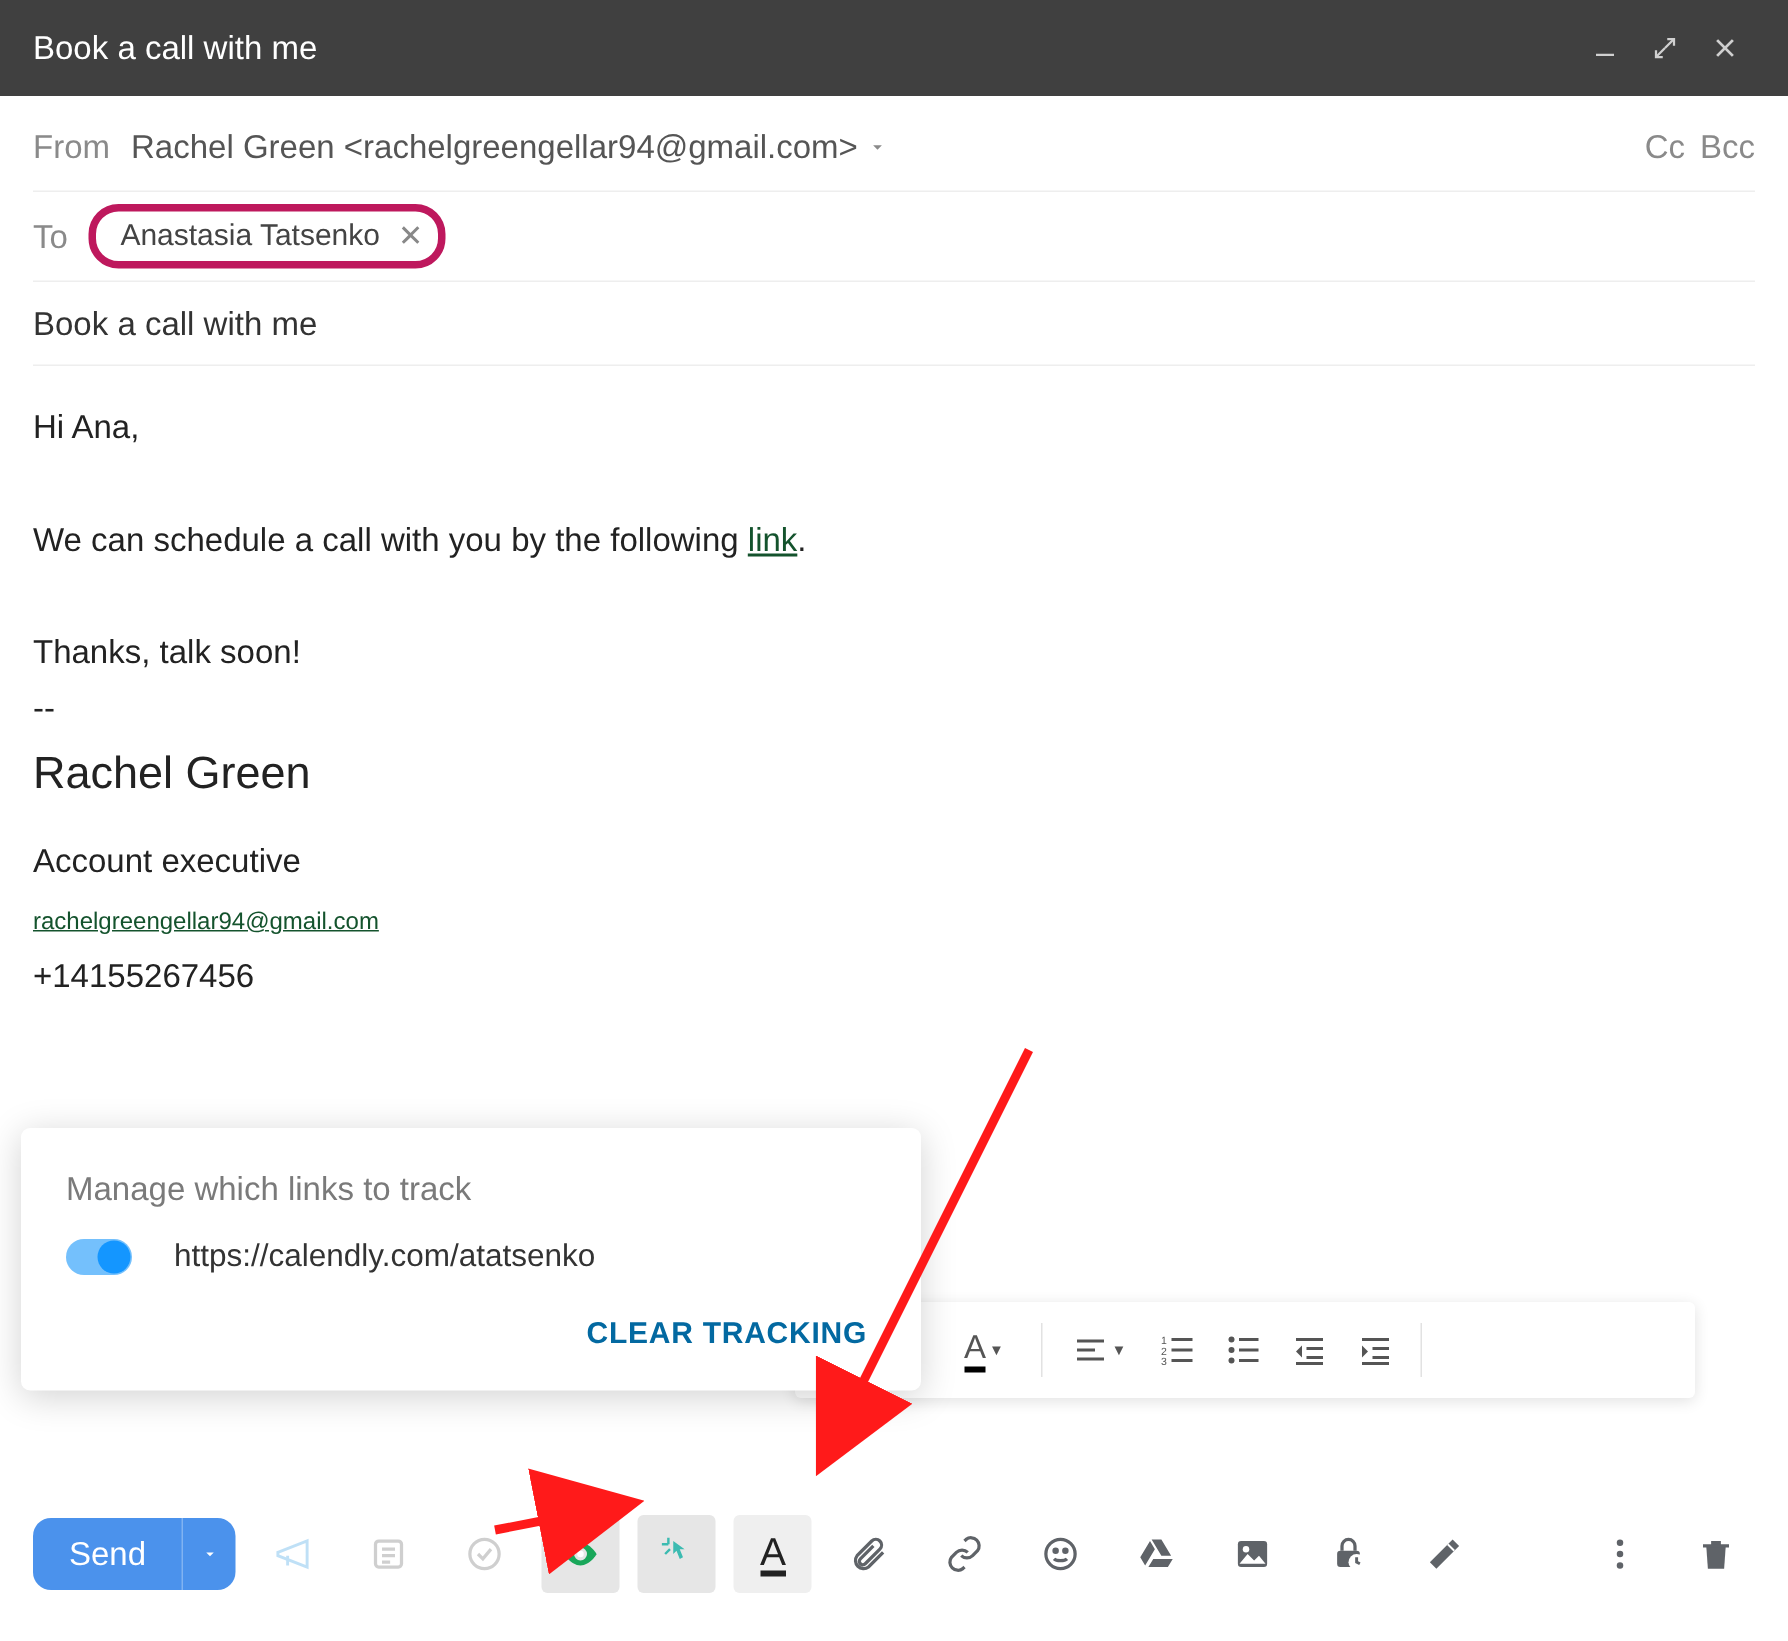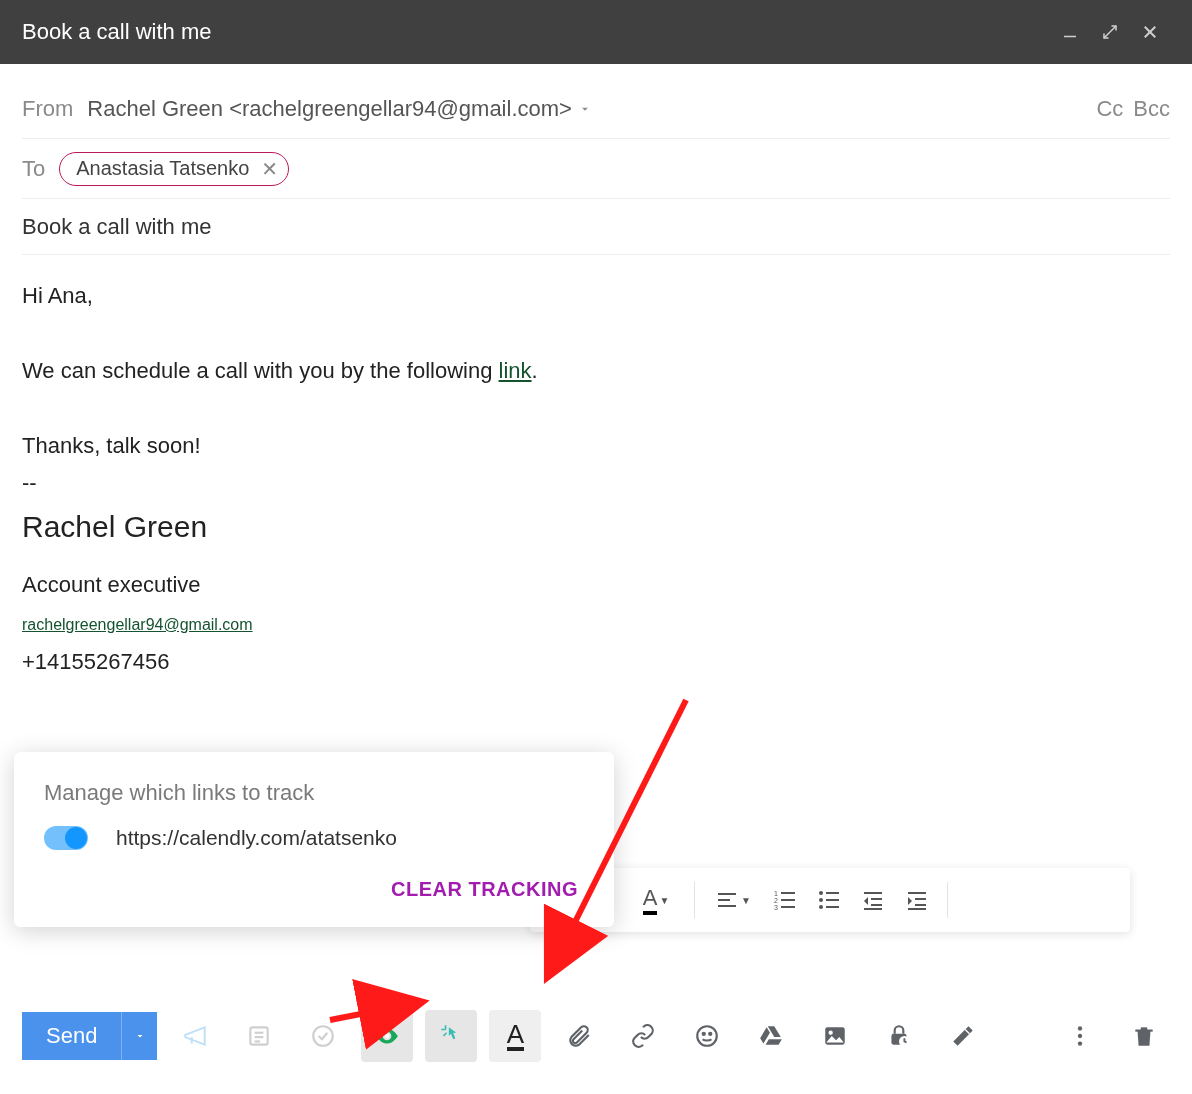--- a/index.html
+++ b/index.html
@@ -25,21 +25,21 @@
   .titlebar .win-ctrl {
     width: 40px;
     display: flex;
     justify-content: center;
     align-items: center;
     cursor: pointer;
     color: #d0d0d0;
   }
   .titlebar .win-ctrl svg { width: 18px; height: 18px; }
 
-  .content { padding: 15px 22px; }
+  .content { padding: 4px 22px; }
 
   .row {
     display: flex;
     align-items: center;
     min-height: 60px;
     border-bottom: 1px solid #eee;
     font-size: 22px;
     color: #222;
   }
   .row .label { color: #8a8a8a; margin-right: 14px; }
@@ -54,21 +54,21 @@
   .cc-bcc span { cursor: pointer; }
   .row .dropdown-caret {
     margin-left: 6px;
     color: #8a8a8a;
     cursor: pointer;
   }
 
   .chip {
     display: inline-flex;
     align-items: center;
-    border: 1px solid #be185d;
+    border: 5px solid #be185d;
     border-radius: 20px;
     padding: 4px 10px 4px 16px;
     font-size: 20px;
     color: #444;
     background: #fff;
   }
   .chip .chip-x {
     margin-left: 12px;
     color: #888;
     cursor: pointer;
@@ -117,21 +117,21 @@
   .toggle .knob {
     position: absolute; right: 1px; top: 1px;
     width: 22px; height: 22px; background: #1496ff;
     border-radius: 50%;
   }
   .track-url { font-size: 21px; color: #333; }
   .popup-clear {
     margin-top: 28px;
     text-align: right;
     padding-right: 6px;
-    color: #a21caf;
+    color: #0369a1;
     font-weight: bold;
     font-size: 20px;
     letter-spacing: 0.5px;
     cursor: pointer;
   }
 
   
   .fmt-toolbar {
     position: absolute;
     left: 530px;
@@ -171,21 +171,21 @@
     height: 56px;
     display: flex;
     align-items: center;
     gap: 12px;
   }
   .send-btn {
     display: flex;
     align-items: center;
     background: #4b92ec;
     color: #fff;
-    border-radius: 0;
+    border-radius: 12px;
     height: 48px;
     font-size: 22px;
     cursor: pointer;
   }
   .send-main { padding: 0 24px; }
   .send-more {
     width: 36px; display:flex;align-items:center;justify-content:center;
     border-left: 1px solid rgba(255,255,255,0.3);
     height: 100%;
   }

